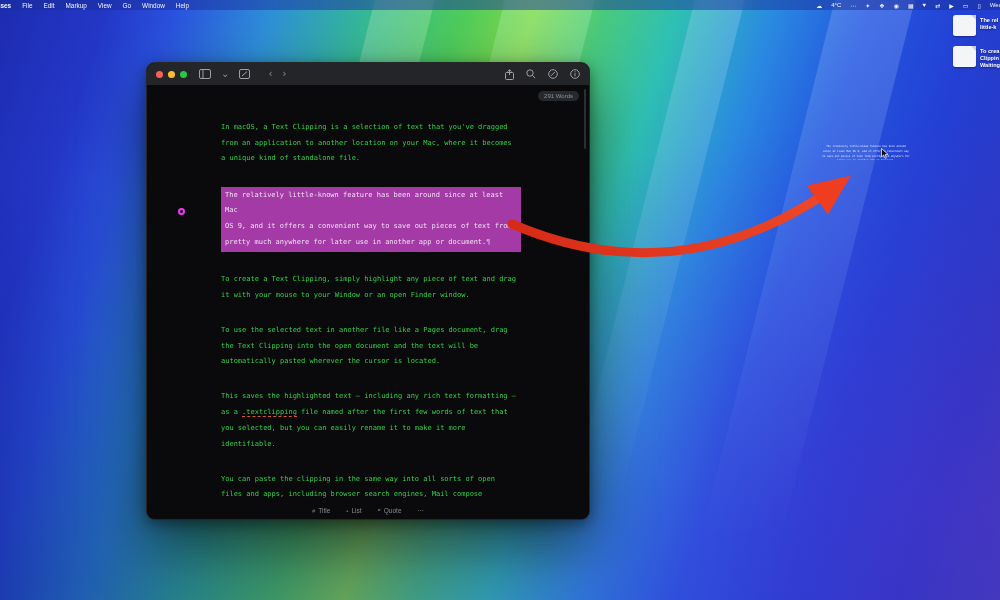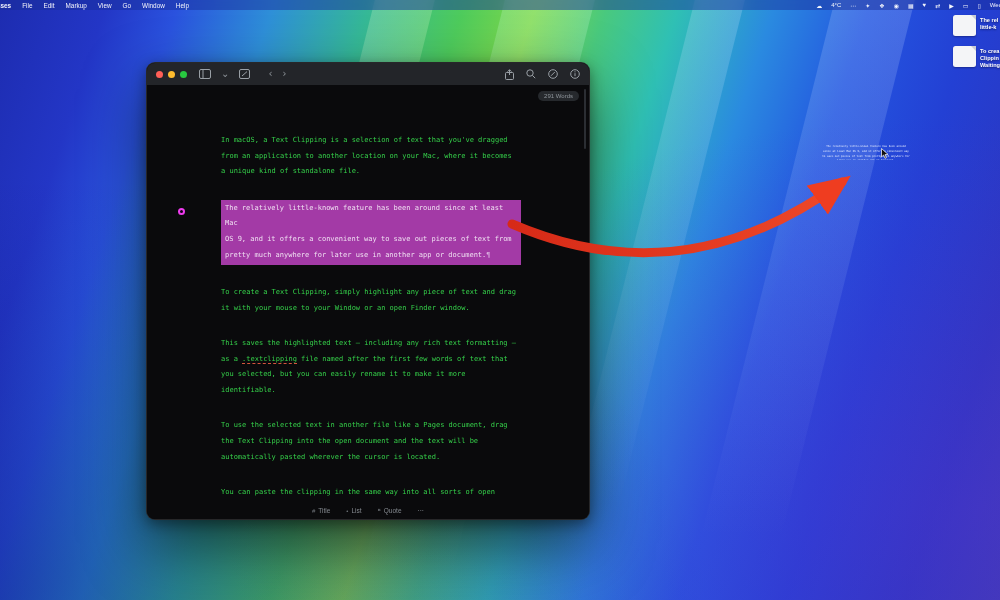--- a/index.html
+++ b/index.html
@@ -39,21 +39,21 @@
     box-shadow:0 25px 60px rgba(0,0,0,0.55), 0 4px 14px rgba(0,0,0,0.4);
     border:0.5px solid rgba(255,255,255,0.12); }
   .titlebar { height:22px; background:#232529; display:flex; align-items:center; padding:0 9px; }
   .lights { display:flex; gap:5px; margin-right:12px; }
   .light { width:7px; height:7px; border-radius:50%; }
   .tb-left { display:flex; align-items:center; gap:10px; color:#9aa0a6; }
   .tb-right { margin-left:auto; display:flex; align-items:center; gap:12px; color:#9aa0a6; }
   .tb-ic { display:inline-flex; align-items:center; justify-content:center; }
   .chev { font-size:10px; line-height:1; color:#8d9399; font-family:"DejaVu Sans",sans-serif; }
 
-  .content { position:relative; height:414px; background:#0a0a0c; padding:48px 0 0 74px; }
+  .content { position:relative; height:414px; background:#0a0a0c; padding:35px 0 0 74px; }
   .scrolltrack { position:absolute; right:3px; top:4px; width:2px; height:60px; border-radius:2px; background:#2b2e33; }
 
   .badge { position:absolute; top:6px; right:10px; background:#26292d; color:#8f959b;
     border-radius:7px; padding:2px 6px; font-size:6px; line-height:1; }
 
   .doc { width:296px; font-family:"DejaVu Sans Mono", monospace; font-size:7px;
     line-height:15.7px; color:#35d04a; }
   .doc p { white-space:pre-line; margin:0 0 19.5px 0; }
   .hl { background:#a33aa6; color:#f0e0f2; padding:1px 4px 2px 4px; margin-left:-4px; width:300px; }
   .hl .pilcrow { color:#d9b0e0; }
@@ -200,27 +200,27 @@
 
     <div class="doc">
       <p style="color: rgb(53, 208, 74);">In macOS, a Text Clipping is a selection of text that you've dragged
 from an application to another location on your Mac, where it becomes
 a unique kind of standalone file.</p>
       <p class="hl" style="background: rgb(163, 58, 166); color: rgb(240, 224, 242);"><span>The relatively little-known feature has been around since at least Mac
 OS 9, and it offers a convenient way to save out pieces of text from
 pretty much anywhere for later use in another app or document.</span><span class="pilcrow">¶</span></p>
       <p style="color: rgb(53, 208, 74);">To create a Text Clipping, simply highlight any piece of text and drag
 it with your mouse to your Window or an open Finder window.</p>
+      <p style="color: rgb(53, 208, 74);">To use the selected text in another file like a Pages document, drag
+the Text Clipping into the open document and the text will be
+automatically pasted wherever the cursor is located.</p>
       <p style="color: rgb(53, 208, 74);"><span>This saves the highlighted text — including any rich text formatting —
 as a </span><span class="spellcheck">.textclipping</span><span> file named after the first few words of text that
 you selected, but you can easily rename it to make it more
 identifiable.</span></p>
-      <p style="color: rgb(53, 208, 74);">To use the selected text in another file like a Pages document, drag
-the Text Clipping into the open document and the text will be
-automatically pasted wherever the cursor is located.</p>
       <p style="color: rgb(53, 208, 74);">You can paste the clipping in the same way into all sorts of open
 files and apps, including browser search engines, Mail compose
 windows, Xcode projects, and more.</p>
     </div>
   </div>
 
   <div class="footerbar">
     <span class="item">
         <span class="fic">#</span>
         <span>Title</span>

